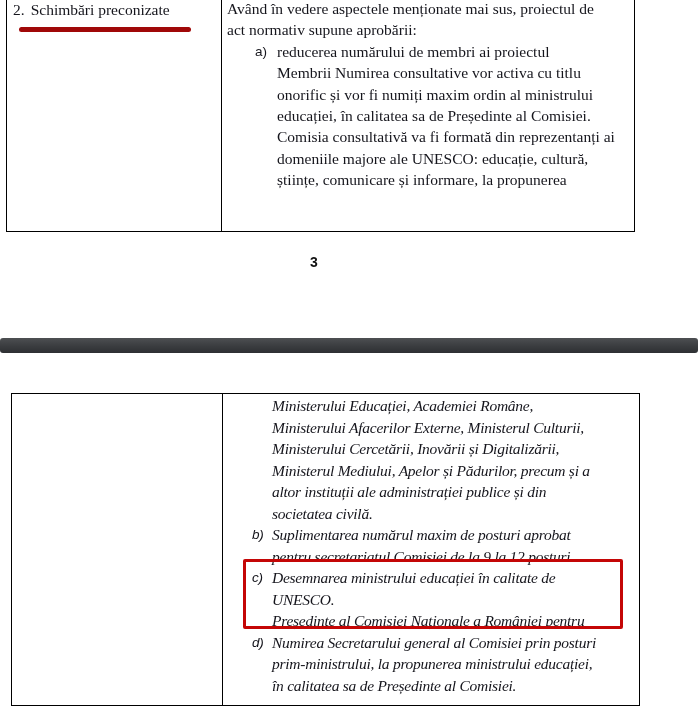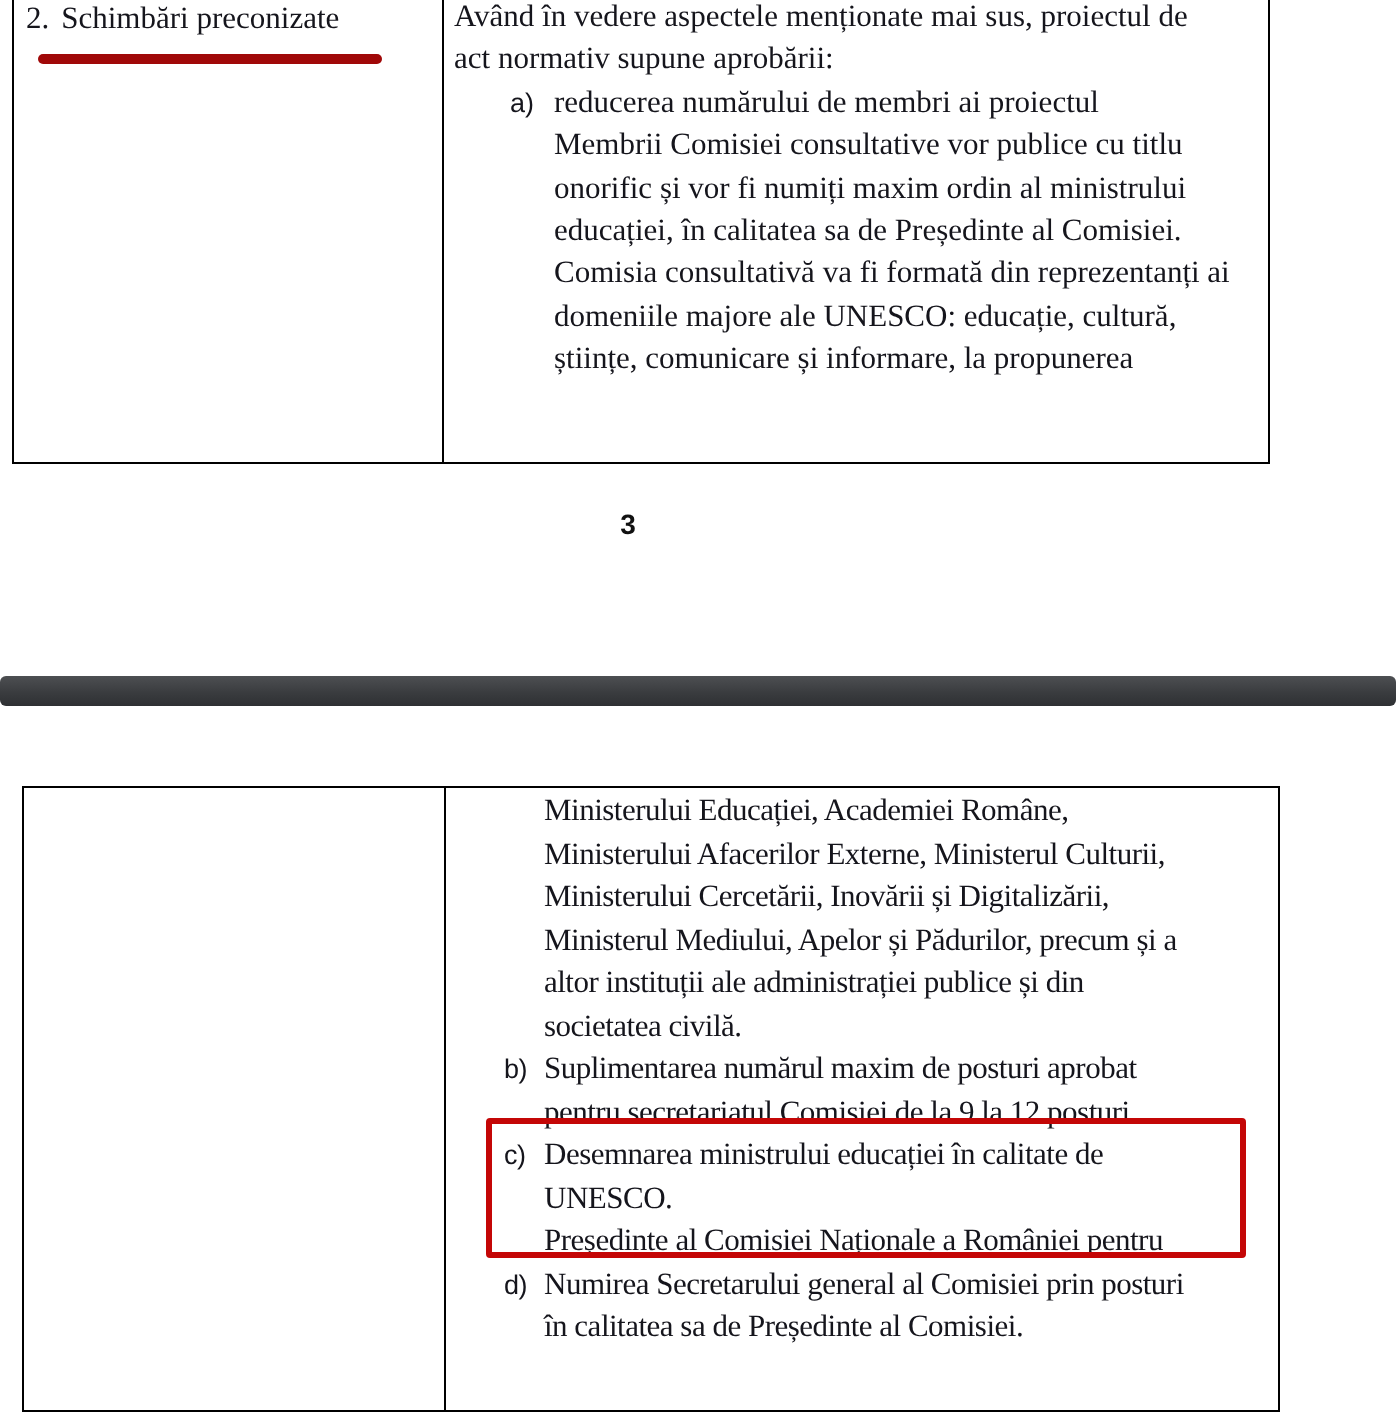--- a/index.html
+++ b/index.html
@@ -21,21 +21,21 @@
   .section-label{font-size:15.5px;line-height:21px;white-space:nowrap;}
   .section-label .num{margin-right:6px;}
   .red-underline{
     margin:7px 0 0 6px;width:172px;height:4.5px;
     border-radius:2.5px;background:#a00808;
   }
   .line{
     position:relative;font-size:15.5px;white-space:nowrap;
   }
   #table1 .line{line-height:21.4px;}
-  #table2 .line{line-height:21.5px;letter-spacing:-0.25px;}
+  #table2 .line{line-height:21.5px;letter-spacing:-0.25px;font-style:italic;}
   .line.item{padding-left:50px;}
   #table2 .line.item{padding-left:44px;}
   .marker{
     position:absolute;left:28px;top:0;
     font-family:"Liberation Sans","DejaVu Sans",sans-serif;
     font-size:13.5px;
   }
   #table2 .marker{left:24px;}
   .b{font-weight:normal;}
   #page-num{
@@ -61,21 +61,21 @@
   <div class="cell-left">
     <div class="section-label">
       <span class="num">2.</span><span>Schimbări preconizate</span>
     </div>
     <div class="red-underline"></div>
   </div>
   <div class="cell-right" id="page1-lines">
       <div class="line"><span>Având în vedere aspectele menționate mai sus, </span><span class="b">proiectul de</span></div>
       <div class="line"><span>act normativ supune aprobării:</span></div>
       <div class="line item"><span class="marker">a)</span><span>reducerea numărului de membri ai </span><span class="b">proiectul</span></div>
-      <div class="line item"><span>Membrii Comisiei consultative vor publice cu titlu</span></div>
+      <div class="line item"><span>Membrii Numirea consultative vor activa cu titlu</span></div>
       <div class="line item"><span>onorific și vor fi numiți maxim ordin al ministrului</span></div>
       <div class="line item"><span>educației, în calitatea sa de Președinte al Comisiei.</span></div>
       <div class="line item"><span>Comisia consultativă va fi formată din reprezentanți ai</span></div>
       <div class="line item"><span>domeniile majore ale UNESCO: educație, cultură,</span></div>
       <div class="line item"><span>științe, comunicare și informare, la propunerea</span></div>
     </div>
 </div>
 
 <div id="page-num">3</div>
 
@@ -89,17 +89,18 @@
       <div class="line item"><span>Ministerului Cercetării, Inovării și Digitalizării,</span></div>
       <div class="line item"><span>Ministerul Mediului, Apelor și Pădurilor, precum și a</span></div>
       <div class="line item"><span>altor instituții ale administrației publice și din</span></div>
       <div class="line item"><span>societatea civilă.</span></div>
       <div class="line item"><span class="marker">b)</span><span>Suplimentarea numărul maxim de posturi aprobat</span></div>
       <div class="line item"><span>pentru secretariatul Comisiei de la 9 la 12 posturi.</span></div>
       <div class="line item"><span class="marker">c)</span><span>Desemnarea ministrului educației în calitate de</span></div>
       <div class="line item"><span>UNESCO.</span></div>
       <div class="line item"><span>Președinte al Comisiei Naționale a României pentru</span></div>
       <div class="line item"><span class="marker">d)</span><span>Numirea Secretarului general al Comisiei prin posturi</span></div>
+      <div class="line item"><span>prim-ministrului, la propunerea ministrului educației,</span></div>
       <div class="line item"><span>în calitatea sa de Președinte al Comisiei.</span></div>
     </div>
 </div>
 
 <div id="highlight-box"></div>
 
 </body></html>

